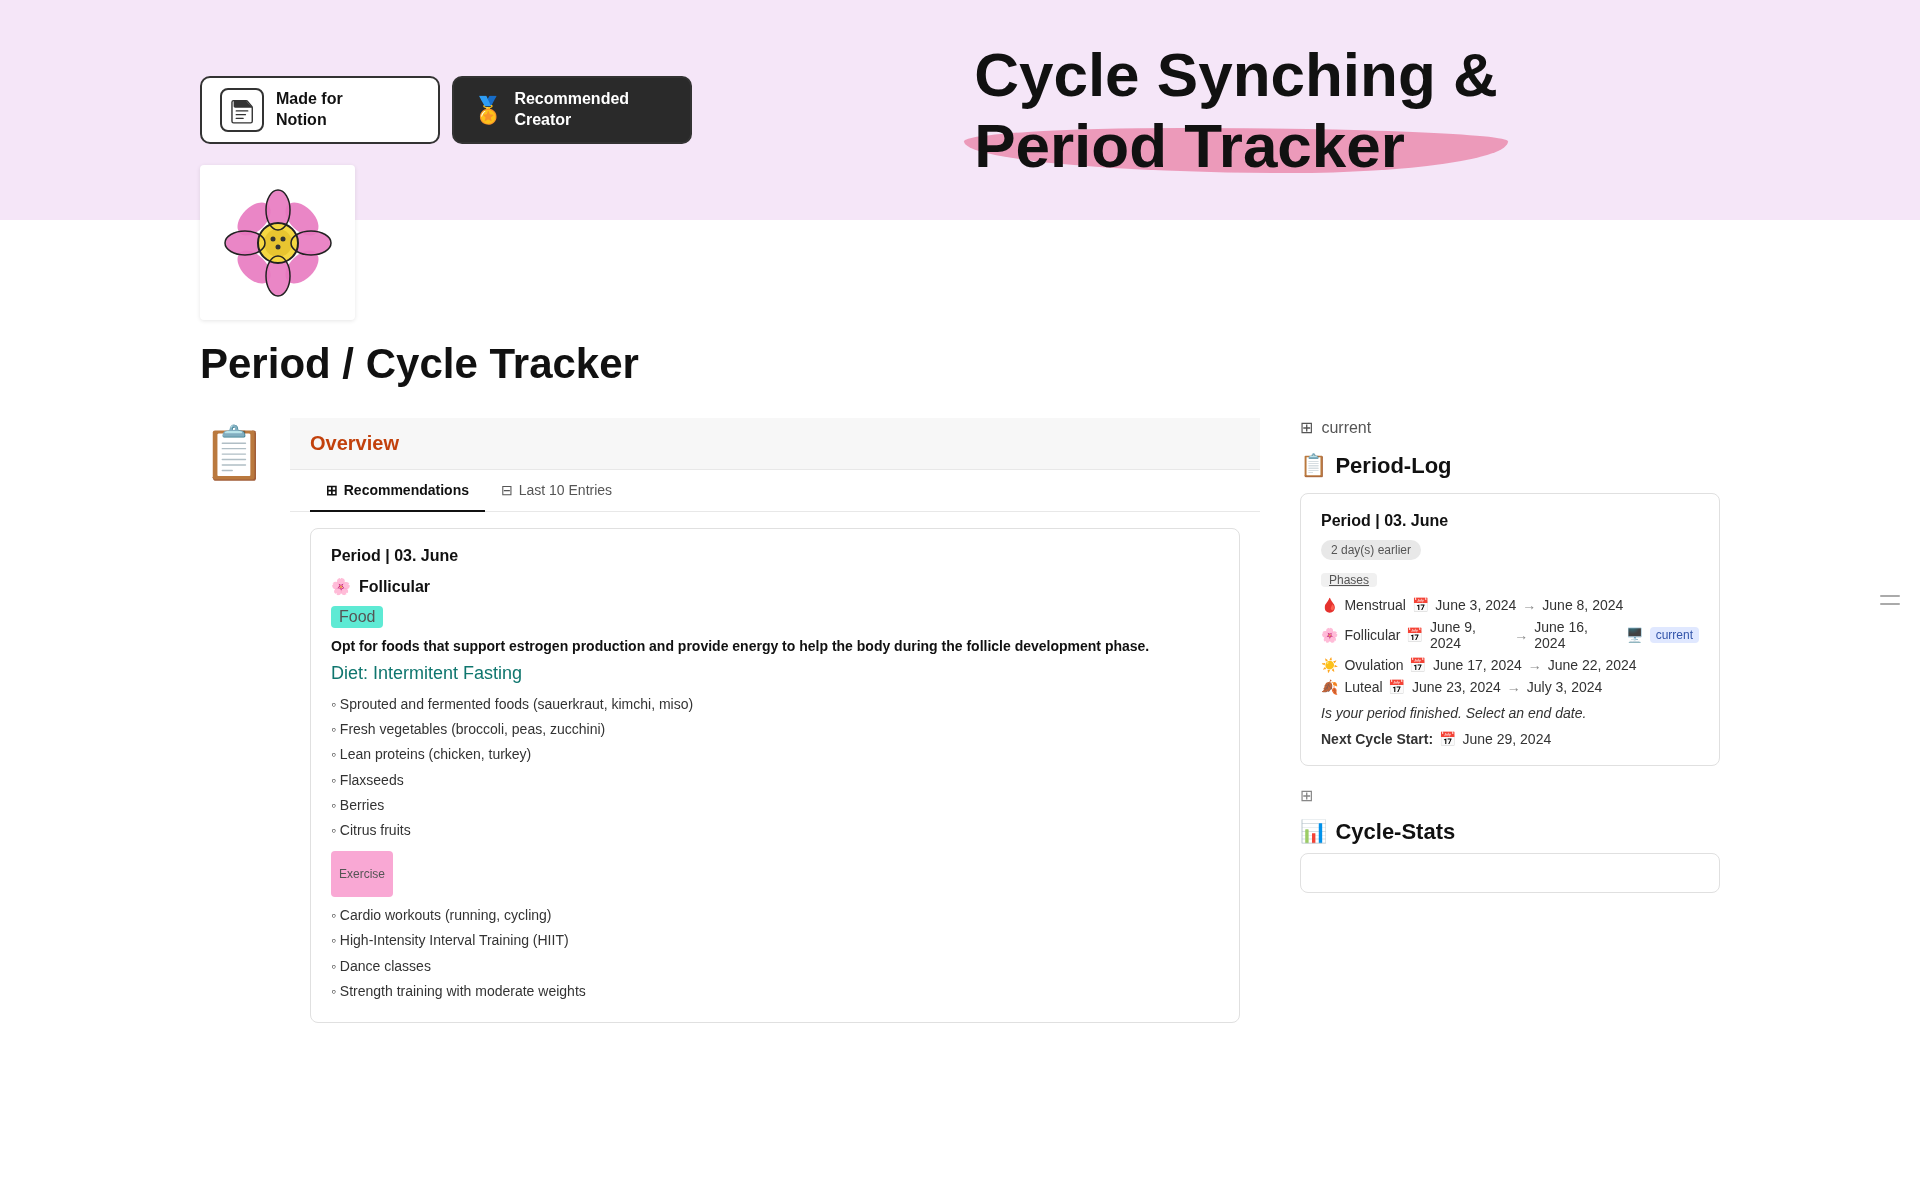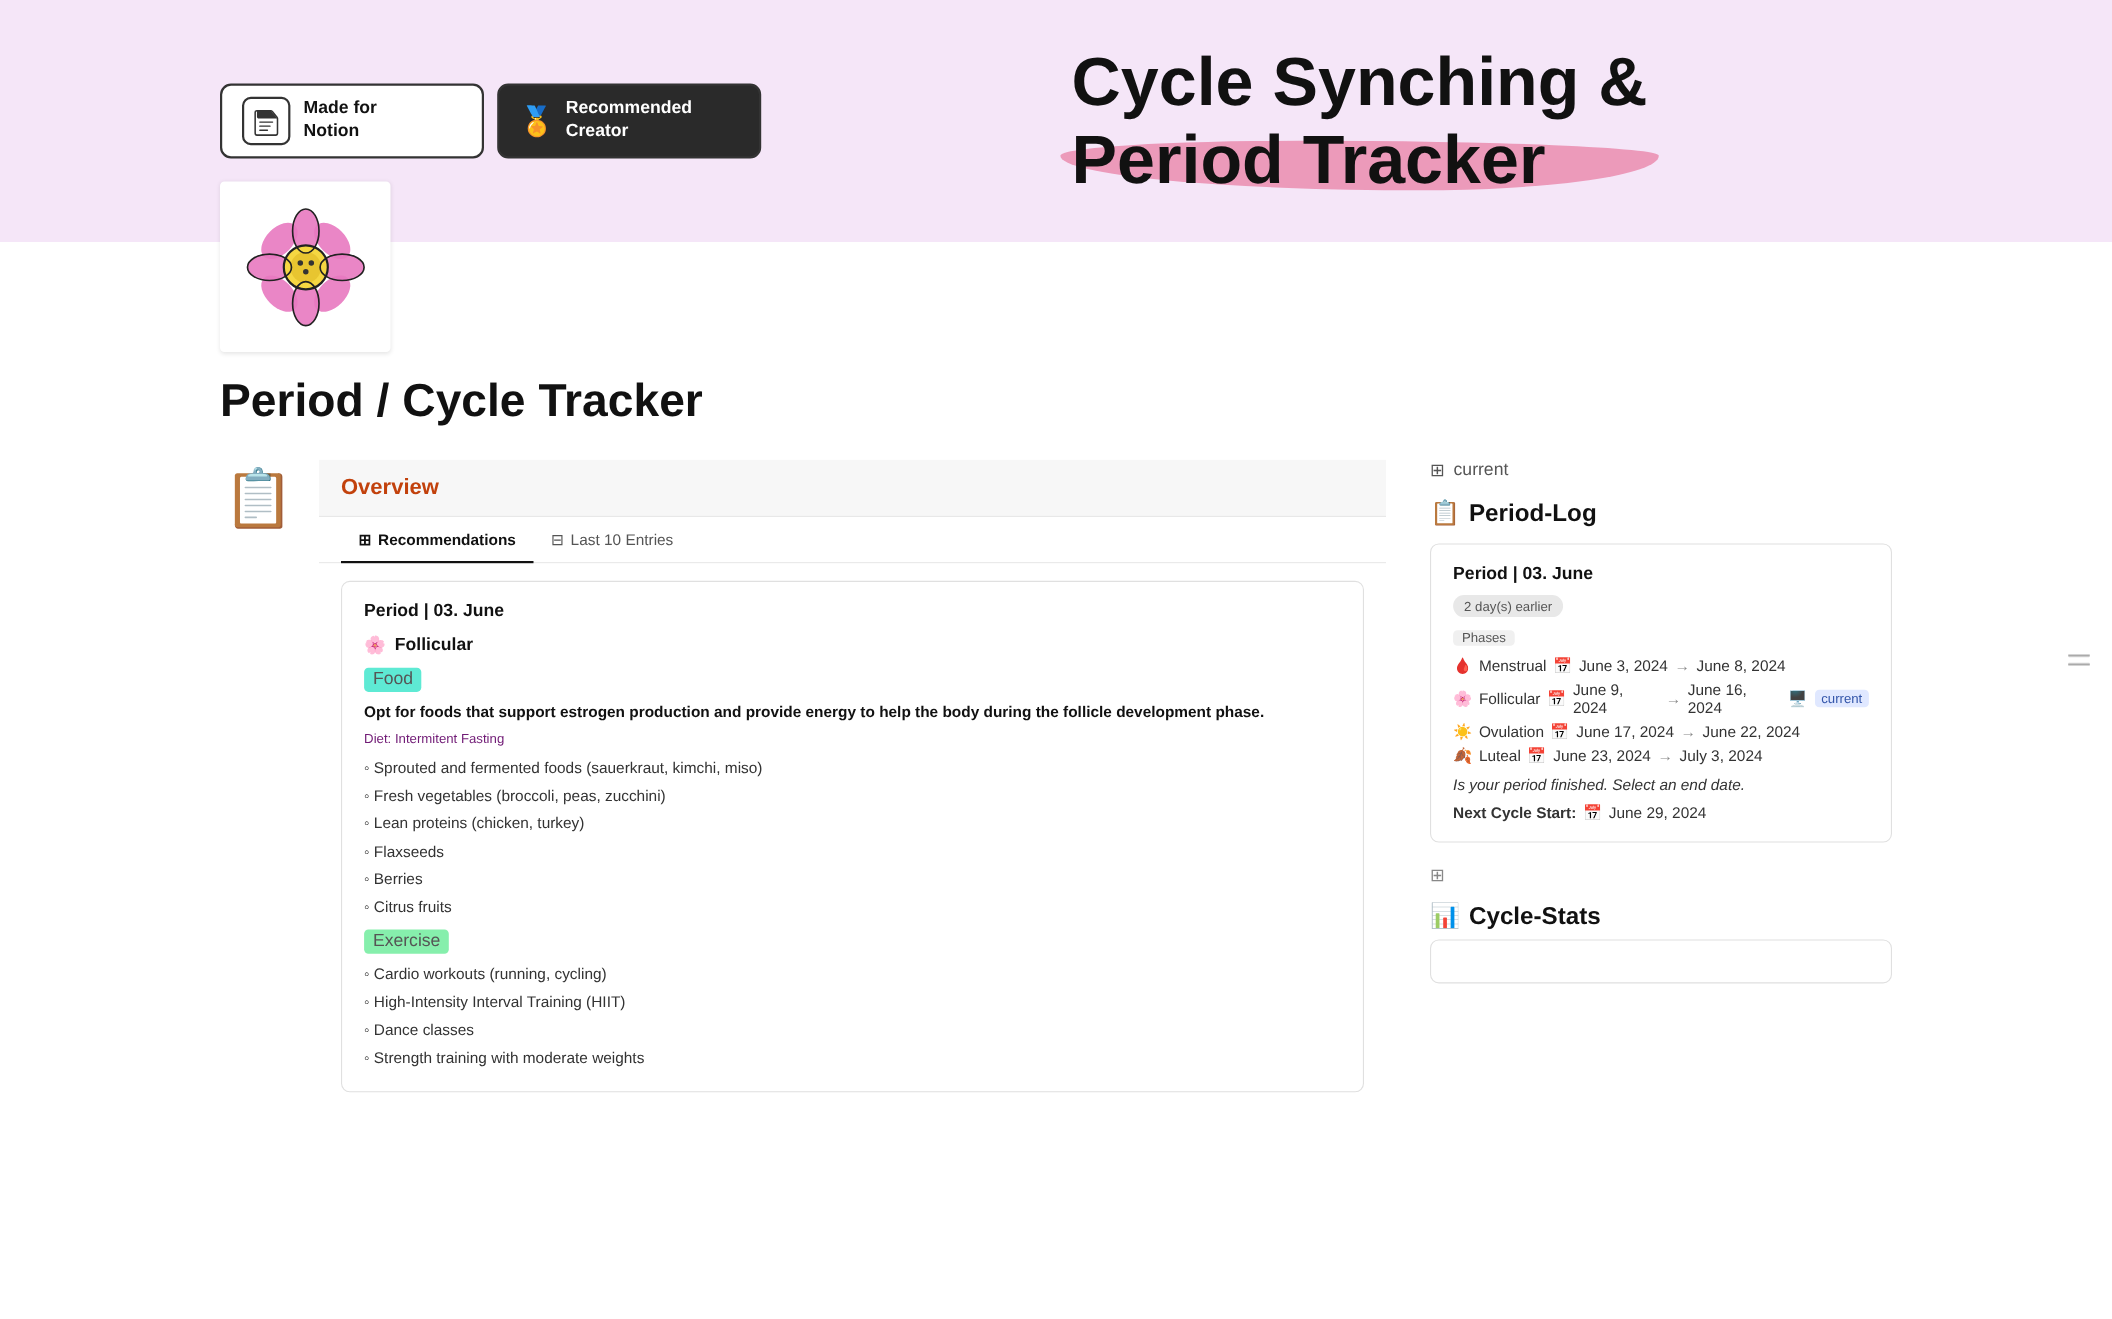--- a/index.html
+++ b/index.html
@@ -198,44 +198,44 @@
 
     .food-desc {
       font-size: 14px;
       color: #111;
       font-weight: 700;
       margin-bottom: 6px;
       line-height: 1.5;
     }
 
     .diet-link {
-      color: #701a75;
-      font-size: 12px;
+      color: #0f766e;
+      font-size: 18px;
       text-decoration: none;
       display: block;
       margin-bottom: 8px;
     }
 
     .food-list {
       list-style: none;
       font-size: 14px;
       color: #333;
       line-height: 1.8;
     }
 
     .food-list li::before {
       content: "◦ ";
     }
 
     .exercise-tag {
       display: inline-block;
-      background: #86efac;
+      background: #f9a8d4;
       border-radius: 4px;
-      padding: 2px 8px;
-      font-size: 16px;
+      padding: 16px 8px;
+      font-size: 12px;
       color: #555;
       margin-top: 8px;
       margin-bottom: 6px;
     }
 
     
     .right-column {}
 
     .current-label {
       display: flex;
@@ -282,20 +282,21 @@
     }
 
     .phases-label {
       display: inline-block;
       background: #f0f0f0;
       border-radius: 4px;
       padding: 0 8px;
       font-size: 12px;
       color: #555;
       margin-bottom: 10px;
+      text-decoration: underline;
     }
 
     .phase-entry {
       display: flex;
       align-items: center;
       gap: 6px;
       font-size: 14px;
       color: #333;
       margin-bottom: 6px;
     }

